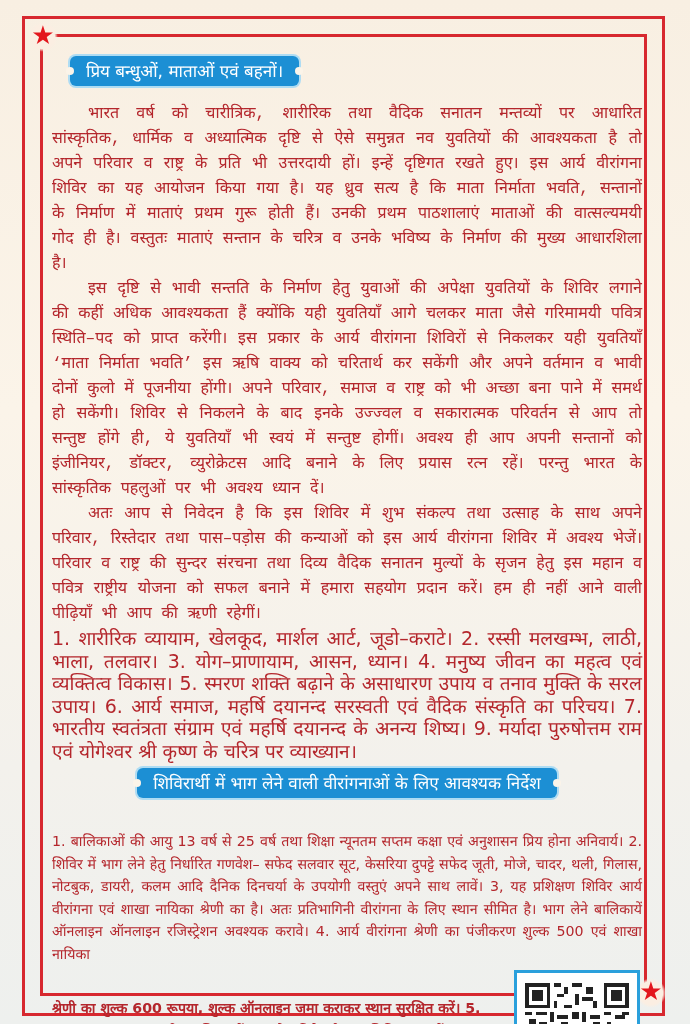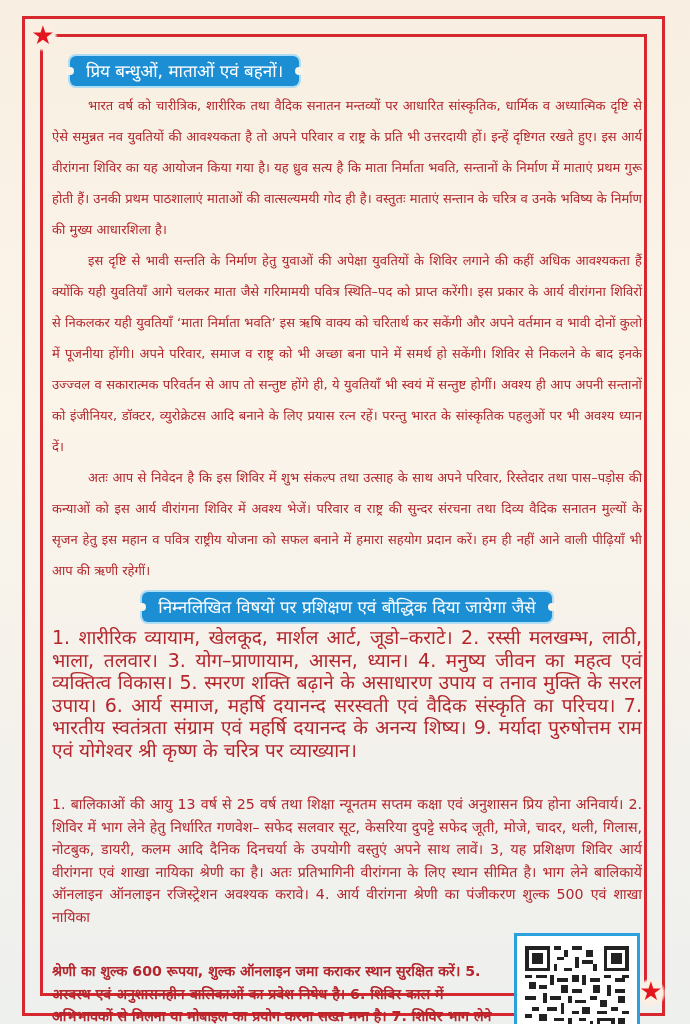--- a/index.html
+++ b/index.html
@@ -57,27 +57,28 @@
     content: "";
     position: absolute;
     top: 50%;
     width: 8px; height: 8px;
     margin-top: -4px;
     background: #fbf4e9;
     border-radius: 50%;
   }
   .banner::before { left: -4px; }
   .banner::after { right: -4px; }
-  .banner-wrap-left { margin-left: 18px; margin-bottom: 4px; }
+  .banner-wrap-left { margin-left: 18px; margin-bottom: 16px; }
   .banner-wrap-center { text-align: center; margin: 6px 0 4px 0; }
   .para {
-    font-size: 13px;
-    line-height: 31px;
+    font-size: 16px;
+    line-height: 25px;
     text-align: justify;
     text-indent: 36px;
+    font-family: Liberation Mono, monospace;
   }
   .list-para {
     font-size: 19px;
     line-height: 22.5px;
     text-align: justify;
   }
   .instructions-block {
     position: relative;
   }
   .qr-box {
@@ -115,25 +116,25 @@
   <div class="content">
 
     <div class="banner-wrap-left">
       <span class="banner">प्रिय बन्धुओं, माताओं एवं बहनों।</span>
     </div>
 
     <p class="para">भारत वर्ष को चारीत्रिक, शारीरिक तथा वैदिक सनातन मन्तव्यों पर आधारित सांस्कृतिक, धार्मिक व अध्यात्मिक दृष्टि से ऐसे समुन्नत नव युवतियों की आवश्यकता है तो अपने परिवार व राष्ट्र के प्रति भी उत्तरदायी हों। इन्हें दृष्टिगत रखते हुए। इस आर्य वीरांगना शिविर का यह आयोजन किया गया है। यह ध्रुव सत्य है कि माता निर्माता भवति, सन्तानों के निर्माण में माताएं प्रथम गुरू होती हैं। उनकी प्रथम पाठशालाएं माताओं की वात्सल्यमयी गोद ही है। वस्तुतः माताएं सन्तान के चरित्र व उनके भविष्य के निर्माण की मुख्य आधारशिला है।</p>
     <p class="para">इस दृष्टि से भावी सन्तति के निर्माण हेतु युवाओं की अपेक्षा युवतियों के शिविर लगाने की कहीं अधिक आवश्यकता हैं क्योंकि यही युवतियाँ आगे चलकर माता जैसे गरिमामयी पवित्र स्थिति–पद को प्राप्त करेंगी। इस प्रकार के आर्य वीरांगना शिविरों से निकलकर यही युवतियाँ ‘माता निर्माता भवति’ इस ऋषि वाक्य को चरितार्थ कर सकेंगी और अपने वर्तमान व भावी दोनों कुलो में पूजनीया होंगी। अपने परिवार, समाज व राष्ट्र को भी अच्छा बना पाने में समर्थ हो सकेंगी। शिविर से निकलने के बाद इनके उज्ज्वल व सकारात्मक परिवर्तन से आप तो सन्तुष्ट होंगे ही, ये युवतियाँ भी स्वयं में सन्तुष्ट होगीं। अवश्य ही आप अपनी सन्तानों को इंजीनियर, डॉक्टर, व्युरोक्रेटस आदि बनाने के लिए प्रयास रत्न रहें। परन्तु भारत के सांस्कृतिक पहलुओं पर भी अवश्य ध्यान दें।</p>
     <p class="para">अतः आप से निवेदन है कि इस शिविर में शुभ संकल्प तथा उत्साह के साथ अपने परिवार, रिस्तेदार तथा पास–पड़ोस की कन्याओं को इस आर्य वीरांगना शिविर में अवश्य भेजें। परिवार व राष्ट्र की सुन्दर संरचना तथा दिव्य वैदिक सनातन मुल्यों के सृजन हेतु इस महान व पवित्र राष्ट्रीय योजना को सफल बनाने में हमारा सहयोग प्रदान करें। हम ही नहीं आने वाली पीढ़ियाँ भी आप की ऋणी रहेगीं।</p>
 
+    <p class="list-para">1. शारीरिक व्यायाम, खेलकूद, मार्शल आर्ट, जूडो–कराटे। 2. रस्सी मलखम्भ, लाठी, भाला, तलवार। 3. योग–प्राणायाम, आसन, ध्यान। 4. मनुष्य जीवन का महत्व एवं व्यक्तित्व विकास। 5. स्मरण शक्ति बढ़ाने के असाधारण उपाय व तनाव मुक्ति के सरल उपाय। 6. आर्य समाज, महर्षि दयानन्द सरस्वती एवं वैदिक संस्कृति का परिचय। 7. भारतीय स्वतंत्रता संग्राम एवं महर्षि दयानन्द के अनन्य शिष्य। 9. मर्यादा पुरुषोत्तम राम एवं योगेश्वर श्री कृष्ण के चरित्र पर व्याख्यान।</p>
+
     <div class="banner-wrap-center">
-      <span class="banner">निम्नलिखित विषयों पर प्रशिक्षण एवं बौद्धिक दिया जायेगा जैसे</span>
+      <span class="banner">शिविरार्थी में भाग लेने वाली वीरांगनाओं के लिए आवश्यक निर्देश</span>
     </div>
-    <p class="list-para">1. शारीरिक व्यायाम, खेलकूद, मार्शल आर्ट, जूडो–कराटे। 2. रस्सी मलखम्भ, लाठी, भाला, तलवार। 3. योग–प्राणायाम, आसन, ध्यान। 4. मनुष्य जीवन का महत्व एवं व्यक्तित्व विकास। 5. स्मरण शक्ति बढ़ाने के असाधारण उपाय व तनाव मुक्ति के सरल उपाय। 6. आर्य समाज, महर्षि दयानन्द सरस्वती एवं वैदिक संस्कृति का परिचय। 7. भारतीय स्वतंत्रता संग्राम एवं महर्षि दयानन्द के अनन्य शिष्य। 9. मर्यादा पुरुषोत्तम राम एवं योगेश्वर श्री कृष्ण के चरित्र पर व्याख्यान।</p>
-
 
     <div class="instructions-block">
       <p class="instr-text">1. बालिकाओं की आयु 13 वर्ष से 25 वर्ष तथा शिक्षा न्यूनतम सप्तम कक्षा एवं अनुशासन प्रिय होना अनिवार्य। 2. शिविर में भाग लेने हेतु निर्धारित गणवेश– सफेद सलवार सूट, केसरिया दुपट्टे सफेद जूती, मोजे, चादर, थली, गिलास, नोटबुक, डायरी, कलम आदि दैनिक दिनचर्या के उपयोगी वस्तुएं अपने साथ लावें। 3, यह प्रशिक्षण शिविर आर्य वीरांगना एवं शाखा नायिका श्रेणी का है। अतः प्रतिभागिनी वीरांगना के लिए स्थान सीमित है। भाग लेने बालिकायें ऑनलाइन ऑनलाइन रजिस्ट्रेशन अवश्यक करावे। 4. आर्य वीरांगना श्रेणी का पंजीकरण शुल्क 500 एवं शाखा नायिका</p>
       <p class="instr-text instr-narrow">श्रेणी का शुल्क 600 रूपया, शुल्क ऑनलाइन जमा कराकर स्थान सुरक्षित करें। 5. अस्वस्थ एवं अनुशासनहीन बालिकाओं का प्रवेश निषेध है। 6. शिविर काल में अभिभावकों से मिलना या मोबाइल का प्रयोग करना सख्त मना है। 7. शिविर भाग लेने हेतु अपने साथ, पासपोर्ट साइज चार फोटो आधार कार्ड आदि साथ लेकर 16 जून के सायं 4.00 बजे तक शिविर स्थल पर पहुंचाना अनिवार्य है। 8. रेल मार्ग से आने वाली वीरांगनाएं आने और जाने का आरक्षण बलिया स्टेशन तक करवाले।</p>
       <div class="qr-box">
         <svg viewBox="0 0 29 29" shape-rendering="crispEdges">
           <rect width="29" height="29" fill="#fff"></rect>
           <g fill="#222">
             <rect x="0" y="0" width="7" height="7"></rect>
               <rect x="1" y="1" width="5" height="5" fill="#fff"></rect>

